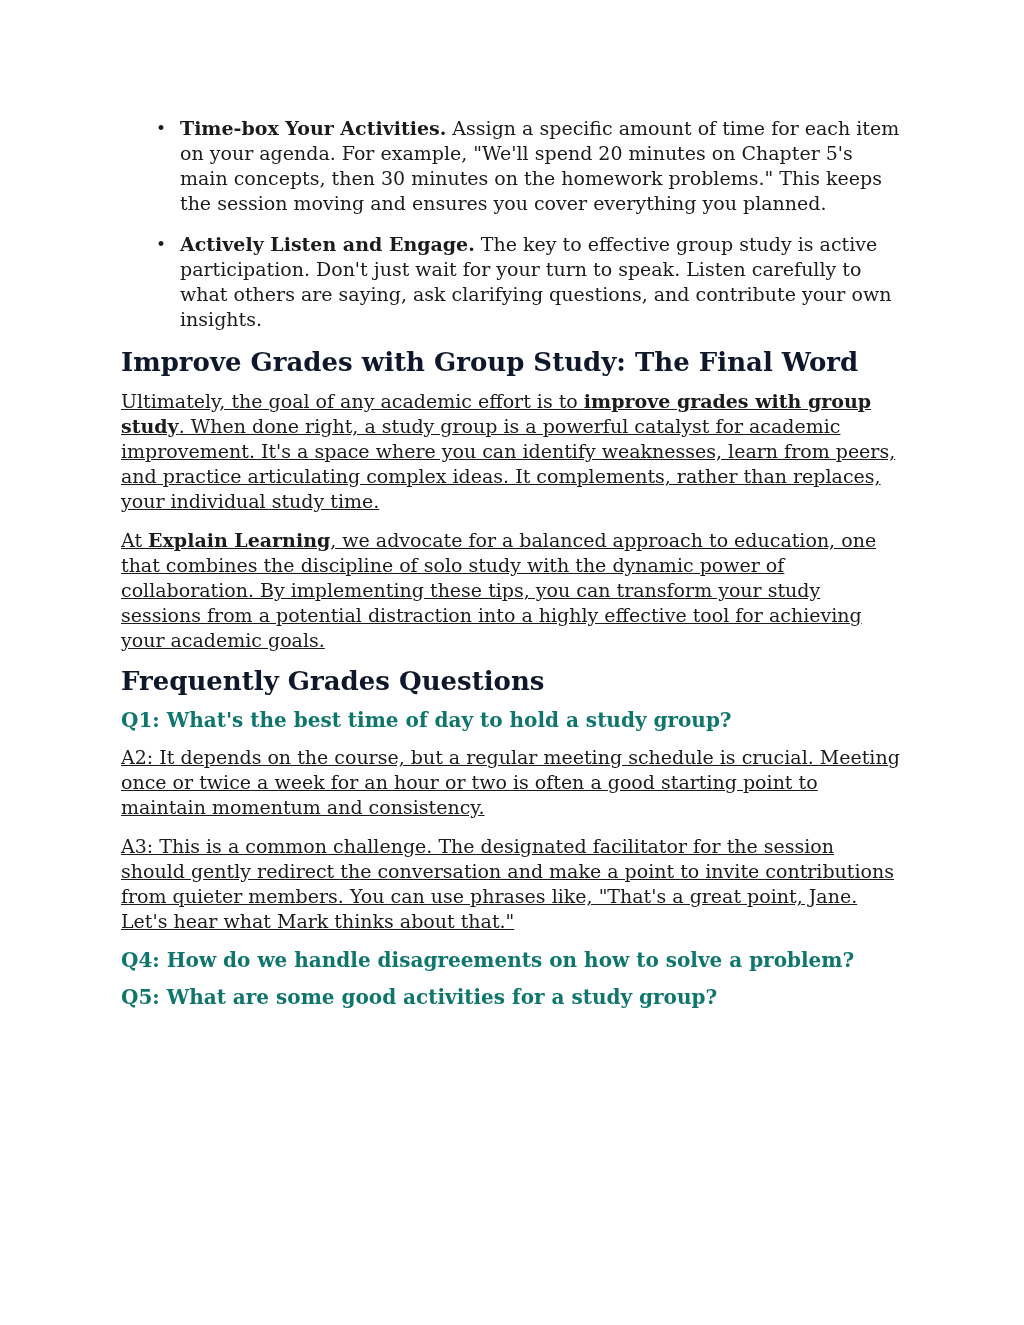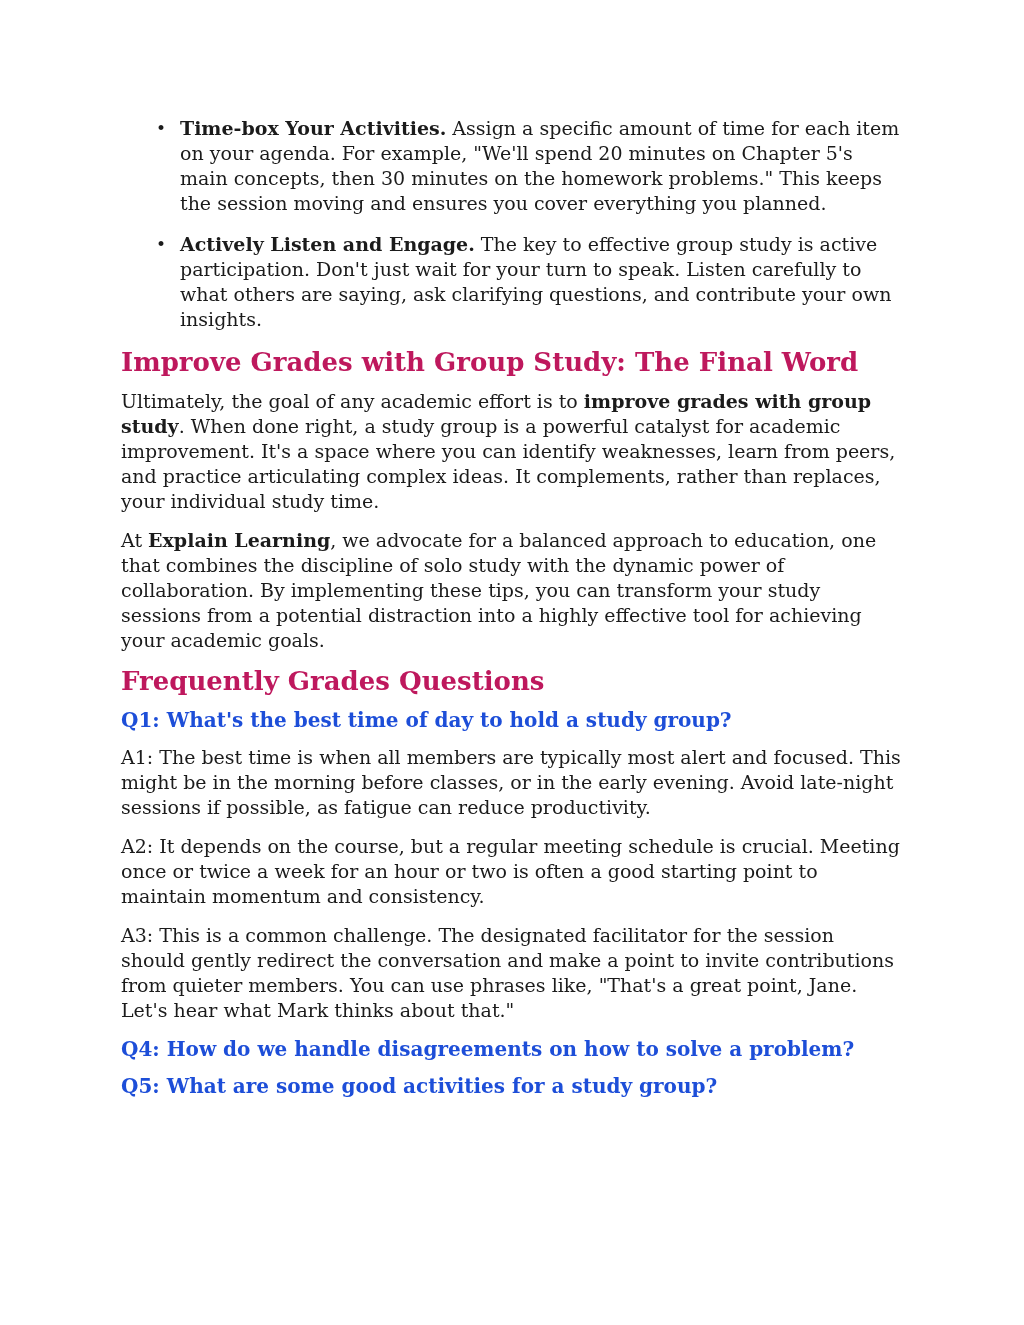--- a/index.html
+++ b/index.html
@@ -14,20 +14,21 @@
     padding: 116px 121px 0 121px;
     background: #ffffff;
     color: #1b1b1b;
     font-family: "DejaVu Serif", "Liberation Serif", serif;
     font-size: 19px;
     line-height: 25px;
     overflow: hidden;
   }
   .page p {
     margin: 0 0 14px 0;
+    text-decoration: underline;
   }
   ul.bullet-list {
     list-style: none;
     margin: 0 0 14px 0;
     padding: 0 0 0 59px;
   }
   ul.bullet-list li {
     position: relative;
     margin: 0 0 16px 0;
   }
@@ -35,28 +36,28 @@
     position: absolute;
     left: -24px;
     top: 0;
     font-size: 17px;
   }
   h2.section-heading {
     font-size: 26px;
     line-height: 28px;
     font-weight: bold;
     margin: 0 0 13px 0;
-    color: #be185d;
+    color: #0f172a;
   }
   h3.faq-question {
     font-size: 20px;
     line-height: 24px;
     font-weight: bold;
     margin: 0 0 13px 0;
-    color: #1d4ed8;
+    color: #0f766e;
   }
   strong { font-weight: bold; }
 </style>
 </head>
 <body>
 
 <div class="page">
 
   <ul class="bullet-list">
     <li>
@@ -71,21 +72,20 @@
 
   <h2 class="section-heading">Improve Grades with Group Study: The Final Word</h2>
 
   <p><span>Ultimately, the goal of any academic effort is to </span><strong>improve grades with group study</strong><span>. When done right, a study group is a powerful catalyst for academic improvement. It's a space where you can identify weaknesses, learn from peers, and practice articulating complex ideas. It complements, rather than replaces, your individual study time.</span></p>
 
   <p><span>At </span><strong>Explain Learning</strong><span>, we advocate for a balanced approach to education, one that combines the discipline of solo study with the dynamic power of collaboration. By implementing these tips, you can transform your study sessions from a potential distraction into a highly effective tool for achieving your academic goals.</span></p>
 
   <h2 class="section-heading">Frequently Grades Questions</h2>
 
   <h3 class="faq-question">Q1: What's the best time of day to hold a study group?</h3>
-  <p>A1: The best time is when all members are typically most alert and focused. This might be in the morning before classes, or in the early evening. Avoid late-night sessions if possible, as fatigue can reduce productivity.</p>
 
   <p>A2: It depends on the course, but a regular meeting schedule is crucial. Meeting once or twice a week for an hour or two is often a good starting point to maintain momentum and consistency.</p>
 
   <p>A3: This is a common challenge. The designated facilitator for the session should gently redirect the conversation and make a point to invite contributions from quieter members. You can use phrases like, "That's a great point, Jane. Let's hear what Mark thinks about that."</p>
 
   <h3 class="faq-question">Q4: How do we handle disagreements on how to solve a problem?</h3>
 
   <h3 class="faq-question">Q5: What are some good activities for a study group?</h3>
 
 </div>

